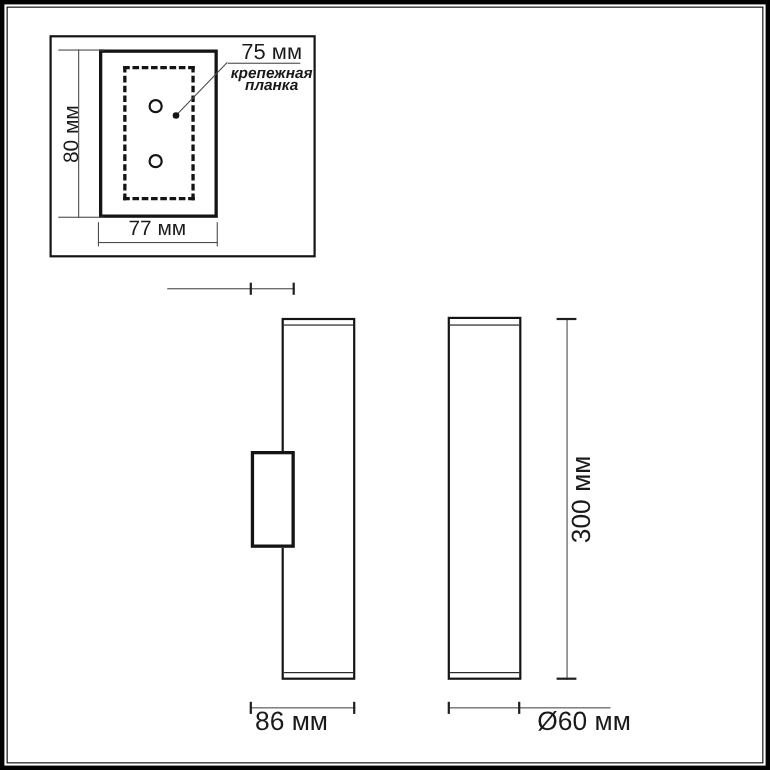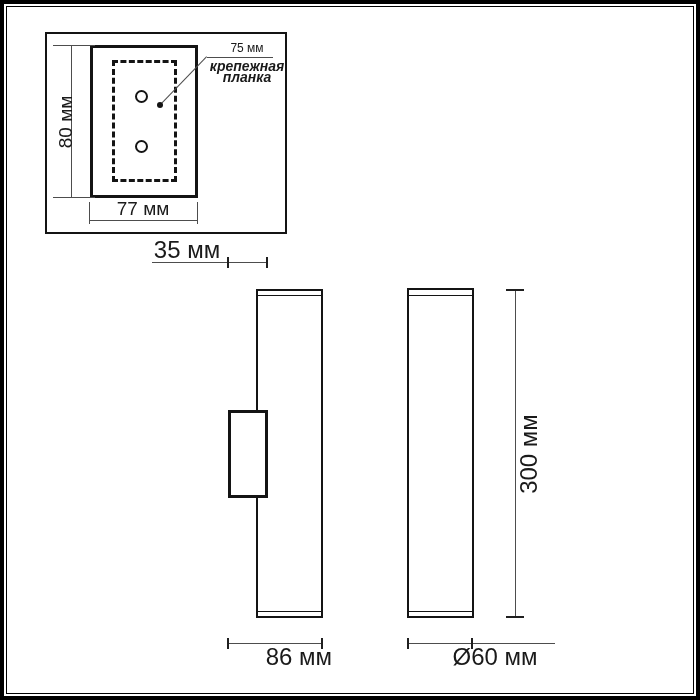--- a/index.html
+++ b/index.html
@@ -18,21 +18,21 @@
   .hole{position:absolute;width:13px;height:13px;border:2.5px solid #141414;border-radius:50%;box-sizing:border-box;background:#fff;}
   .hole.h1{left:88px;top:56px;}
   .hole.h2{left:88px;top:106px;}
 
   .dimline{position:absolute;background:#4d4d4d;}
   .tick{position:absolute;background:#1f1f1f;}
 
   .lbl{position:absolute;text-align:center;white-space:nowrap;}
   .lbl-big{font-size:24px;height:22px;line-height:22px;}
   .lbl-mid{font-size:19px;height:18px;line-height:18px;}
-  .lbl-sm{font-size:12px;height:16px;line-height:16px;}
+  .lbl-sm{font-size:20px;height:16px;line-height:16px;}
   .lbl-callout{font-size:14px;line-height:11px;font-weight:bold;}
   .rot{transform:rotate(-90deg);}
 
   .leader{position:absolute;left:160px;top:23px;width:67px;height:1px;background:#4d4d4d;transform-origin:0 0;transform:rotate(134deg);}
   .leader-dot{position:absolute;left:110px;top:68px;width:6px;height:6px;border-radius:50%;background:#141414;}
 
   
   .tube{position:absolute;border:2px solid #141414;box-sizing:border-box;background:#fff;}
   .tube-side{left:256px;top:289px;width:67px;height:329px;}
   .tube-front{left:407px;top:288px;width:67px;height:330px;}
@@ -70,39 +70,38 @@
       <div>крепежная</div>
       <div>планка</div>
     </div>
     <div class="leader"></div>
     <div class="leader-dot"></div>
   </div>
 
   <div class="dimline" style="left:152px;top:262px;width:116px;height:1px;"></div>
   <div class="tick" style="left:227px;top:257px;width:2px;height:11px;"></div>
   <div class="tick" style="left:266px;top:257px;width:2px;height:11px;"></div>
-  <div class="lbl lbl-big" style="left:137px;top:239px;width:100px;">35 мм</div>
 
   <div class="tube tube-side"></div>
   <div class="capline" style="left:258px;top:295px;width:63px;"></div>
   <div class="capline" style="left:258px;top:611px;width:63px;"></div>
   <div class="bracket"></div>
 
   <div class="tube tube-front"></div>
   <div class="capline" style="left:409px;top:295px;width:63px;"></div>
   <div class="capline" style="left:409px;top:611px;width:63px;"></div>
 
   <div class="dimline" style="left:515px;top:290px;width:1px;height:328px;"></div>
   <div class="tick" style="left:506px;top:289px;width:18px;height:2px;"></div>
   <div class="tick" style="left:506px;top:616px;width:18px;height:2px;"></div>
   <div class="lbl lbl-big rot" style="left:484px;top:443px;width:90px;">300 мм</div>
 
   <div class="dimline" style="left:228px;top:643px;width:95px;height:1px;"></div>
   <div class="tick" style="left:227px;top:638px;width:2px;height:11px;"></div>
   <div class="tick" style="left:321px;top:638px;width:2px;height:11px;"></div>
-  <div class="lbl lbl-big" style="left:232px;top:646px;width:100px;text-align:right;">86 мм</div>
+  <div class="lbl lbl-big" style="left:215px;top:646px;width:100px;">86 мм</div>
 
   <div class="dimline" style="left:408px;top:643px;width:147px;height:1px;"></div>
   <div class="tick" style="left:407px;top:638px;width:2px;height:11px;"></div>
   <div class="tick" style="left:471px;top:638px;width:2px;height:11px;"></div>
-  <div class="lbl lbl-big" style="left:435px;top:646px;width:120px;">Ø60 мм</div>
+  <div class="lbl lbl-big" style="left:471px;top:646px;width:120px;">Ø60 мм</div>
 
 </div>
 
 </body></html>

